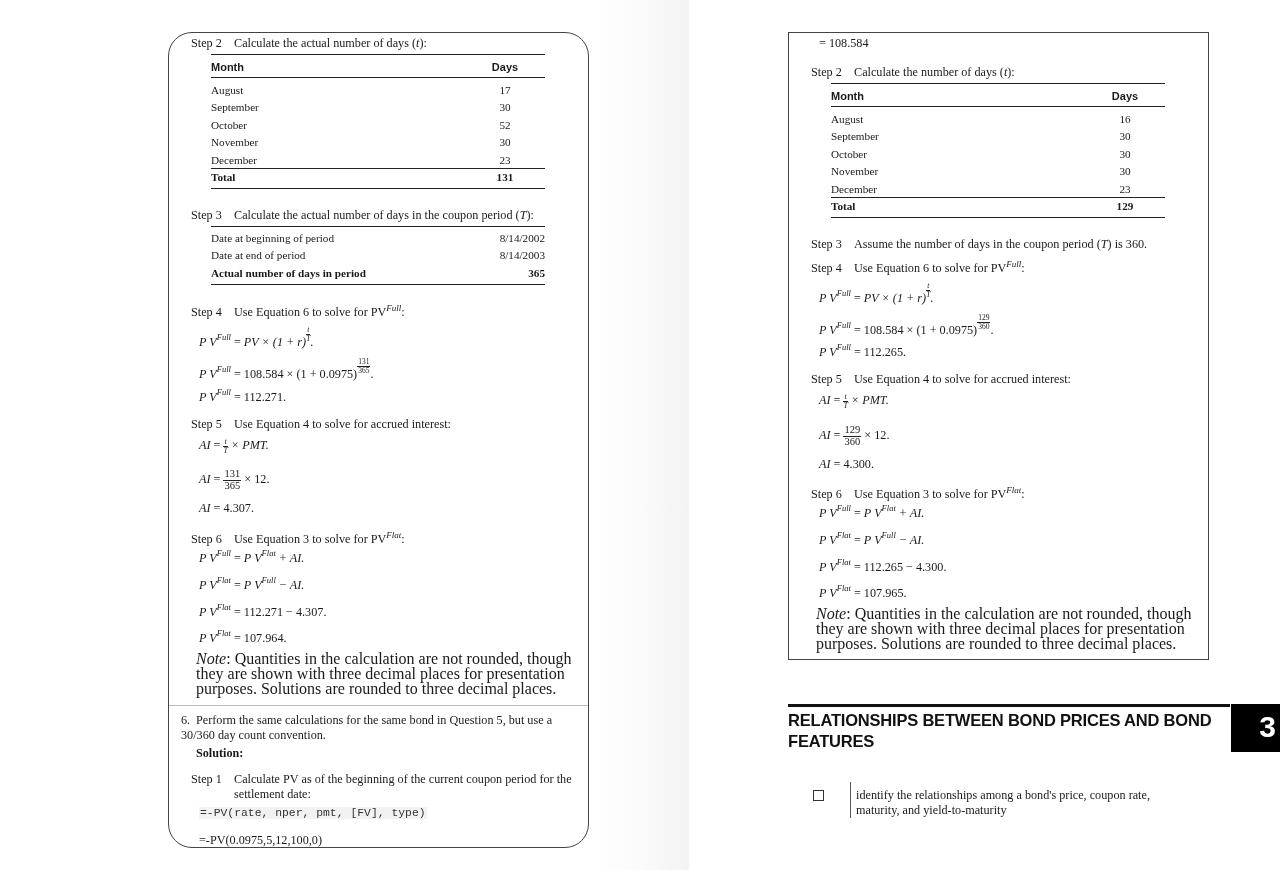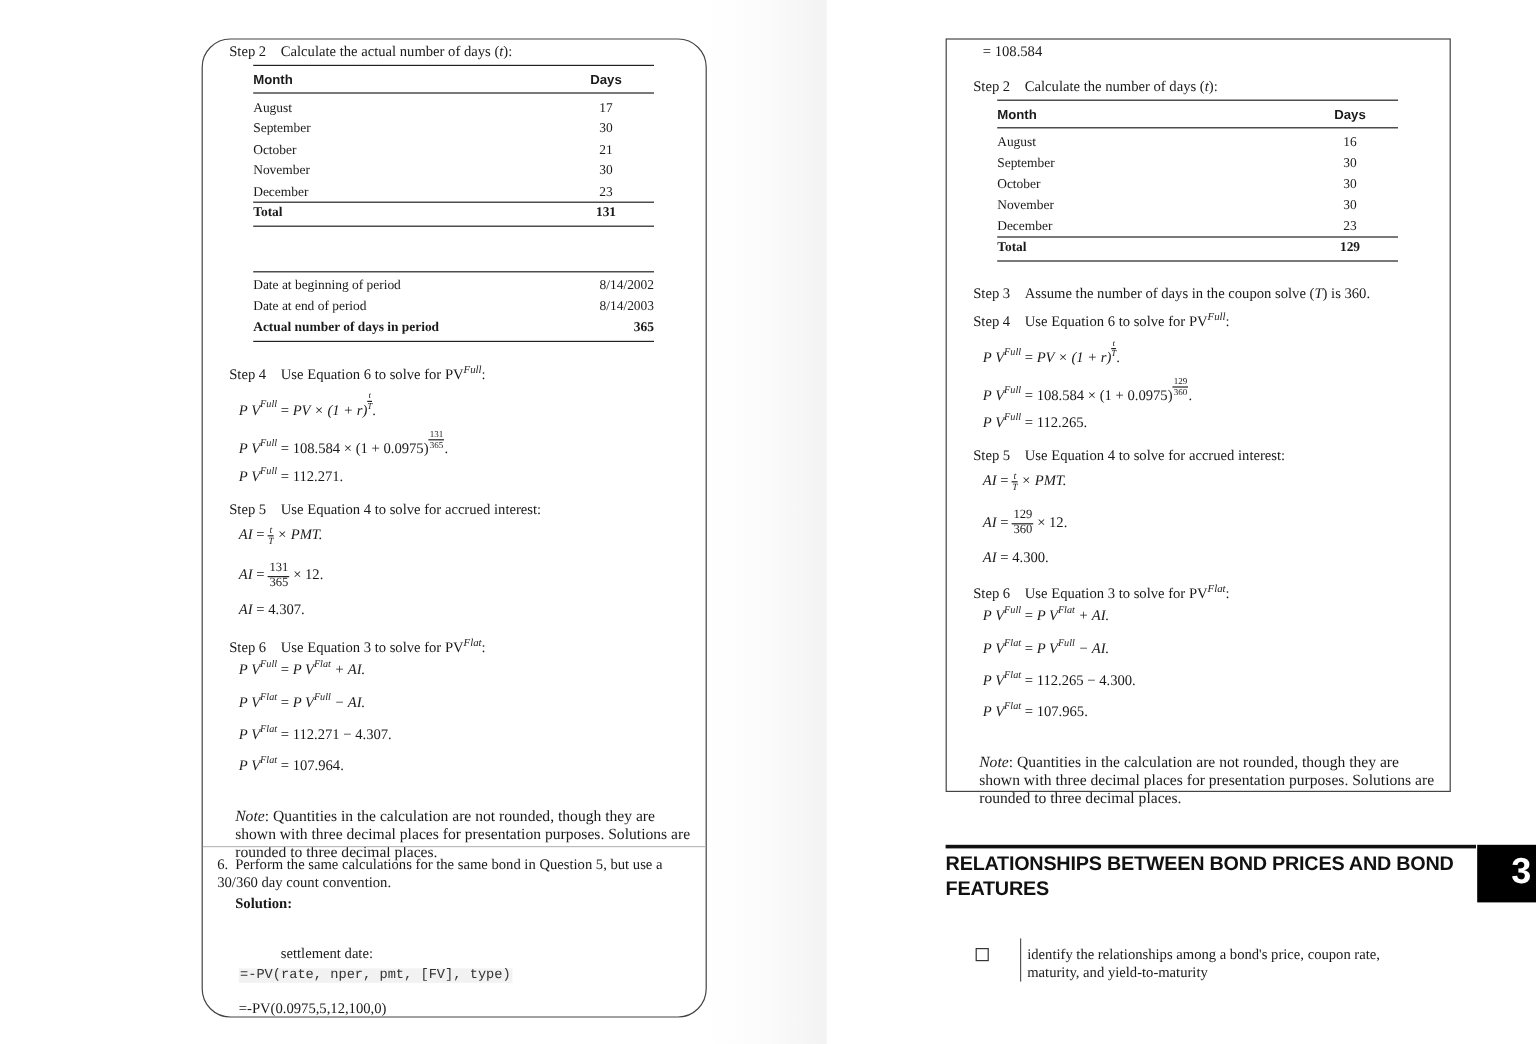--- a/index.html
+++ b/index.html
@@ -22,21 +22,21 @@
   .eq { position:absolute; white-space:nowrap; font-size:12.2px; }
   .eq i { font-style:italic; }
   .eq sup { font-size:8.5px; font-style:italic; vertical-align:6px; }
   .frac { display:inline-block; vertical-align:middle; text-align:center; line-height:1; font-size:8px; }
   .frac span { display:block; }
   .frac .top { border-bottom:0.8px solid #222; padding:0 1px; }
   .frac.big { font-size:10.5px; }
   .fexp { display:inline-block; vertical-align:5px; text-align:center; line-height:1; font-size:7.5px; }
   .fexp span { display:block; }
   .fexp .top { border-bottom:0.8px solid #222; padding:0 1px; }
-  .note { position:absolute; font-size:13px; line-height:15px; width:380px; white-space:normal;margin-top:21px; }
+  .note { position:absolute; font-size:16px; line-height:15px; width:380px; white-space:normal; }
   .divider { position:absolute; left:0; width:100%; border-top:1px solid #bbb; }
   .code { position:absolute; font-family:"Liberation Mono", monospace; font-size:11.4px; background:#f2f2f2; padding:0 1px; white-space:pre; color:#333; }
   #section-header { position:absolute; left:788px; top:704px; width:442px; border-top:3px solid #111; }
   #section-title { position:absolute; left:788px; top:710px; font-family:"Liberation Sans", sans-serif;
                    font-weight:bold; font-size:16.5px; line-height:21px; color:#111; width:430px; letter-spacing:-0.2px; }
   #section-num { position:absolute; left:1231px; top:704px; width:49px; height:48px; background:#000; color:#fff;
                  font-family:"Liberation Sans", sans-serif; font-weight:bold; font-size:30px; text-align:right;
                  padding-right:4px; box-sizing:border-box; line-height:46px; }
   #lo-checkbox { position:absolute; left:813px; top:790px; width:11px; height:11px; border:1.2px solid #333; box-sizing:border-box; }
   #lo-bar { position:absolute; left:850px; top:782px; height:36px; border-left:1px solid #555; }
@@ -55,31 +55,34 @@
   <div>
     <div class="rule" style="left:42px;top:21px;width:334px;"></div>
     <div class="th" style="left:42px;top:28px;">Month</div>
     <div class="th" style="left:300px;top:28px;width:72px;text-align:center;">Days</div>
     <div class="rule" style="left:42px;top:44px;width:334px;"></div>
     <div class="td" style="left:42px;top:51px;">August</div>
     <div class="td c" style="left:300px;top:51px;width:72px;">17</div>
     <div class="td" style="left:42px;top:68px;">September</div>
     <div class="td c" style="left:300px;top:68px;width:72px;">30</div>
     <div class="td" style="left:42px;top:86px;">October</div>
-    <div class="td c" style="left:300px;top:86px;width:72px;">21</div>
+    <div class="td c" style="left:300px;top:86px;width:72px;">52</div>
     <div class="td" style="left:42px;top:103px;">November</div>
     <div class="td c" style="left:300px;top:103px;width:72px;">30</div>
     <div class="td" style="left:42px;top:121px;">December</div>
     <div class="td c" style="left:300px;top:121px;width:72px;">23</div>
     <div class="rule" style="left:42px;top:135px;width:334px;"></div>
     <div class="td b" style="left:42px;top:138px;">Total</div>
     <div class="td c b" style="left:300px;top:138px;width:72px;">131</div>
     <div class="rule" style="left:42px;top:155px;width:334px;"></div>
   </div>
 
+  <div class="step" style="left:22px;top:175px;">
+    <span class="num">Step 3</span><span>Calculate the actual number of days in the coupon period (</span><i>T</i><span>):</span>
+  </div>
   <div>
     <div class="rule" style="left:42px;top:193px;width:334px;"></div>
     <div class="td" style="left:42px;top:199px;">Date at beginning of period</div>
     <div class="td r" style="left:276px;top:199px;width:100px;">8/14/2002</div>
     <div class="td" style="left:42px;top:216px;">Date at end of period</div>
     <div class="td r" style="left:276px;top:216px;width:100px;">8/14/2003</div>
     <div class="td b" style="left:42px;top:234px;">Actual number of days in period</div>
     <div class="td r b" style="left:276px;top:234px;width:100px;">365</div>
     <div class="rule" style="left:42px;top:251px;width:334px;"></div>
   </div>
@@ -129,20 +132,23 @@
   <div class="note" style="left:27px;top:618px;">
     <i>Note</i><span>: Quantities in the calculation are not rounded, though they are shown with three decimal places for presentation purposes. Solutions are rounded to three decimal places.</span>
   </div>
 
   <div class="divider" style="top:672px;"></div>
 
   <div class="abs" style="left:12px;top:680px;width:395px;white-space:normal;line-height:15px;">
     <span style="display:inline-block;width:15px;">6.</span><span>Perform the same calculations for the same bond in Question 5, but use a 30/360 day count convention.</span>
   </div>
   <div class="abs b" style="left:27px;top:713px;">Solution:</div>
+  <div class="step" style="left:22px;top:739px;">
+    <span class="num">Step 1</span><span>Calculate PV as of the beginning of the current coupon period for the</span>
+  </div>
   <div class="abs" style="left:65px;top:754px;">settlement date:</div>
   <div class="code" style="left:30px;top:774px;">=-PV(rate, nper, pmt, [FV], type)</div>
   <div class="abs" style="left:30px;top:800px;">=-PV(0.0975,5,12,100,0)</div>
 </div>
 
 <div id="right-box" class="panel">
   <div class="abs" style="left:30px;top:3px;">= 108.584</div>
 
   <div class="step" style="left:22px;top:32px;">
     <span class="num">Step 2</span><span>Calculate the number of days (</span><i>t</i><span>):</span>
@@ -162,21 +168,21 @@
     <div class="td c" style="left:300px;top:132px;width:72px;">30</div>
     <div class="td" style="left:42px;top:150px;">December</div>
     <div class="td c" style="left:300px;top:150px;width:72px;">23</div>
     <div class="rule" style="left:42px;top:164px;width:334px;"></div>
     <div class="td b" style="left:42px;top:167px;">Total</div>
     <div class="td c b" style="left:300px;top:167px;width:72px;">129</div>
     <div class="rule" style="left:42px;top:184px;width:334px;"></div>
   </div>
 
   <div class="step" style="left:22px;top:204px;">
-    <span class="num">Step 3</span><span>Assume the number of days in the coupon solve (</span><i>T</i><span>) is 360.</span>
+    <span class="num">Step 3</span><span>Assume the number of days in the coupon period (</span><i>T</i><span>) is 360.</span>
   </div>
 
   <div class="step" style="left:22px;top:226px;">
     <span class="num">Step 4</span><span>Use Equation 6 to solve for PV</span><sup style="font-style:italic;font-size:9px;">Full</sup>:
   </div>
   <div class="eq" style="left:30px;top:249px;">
     <i>P V</i><sup>Full</sup> <span>=</span> <i>PV × (1 + r)</i><span class="fexp"><span class="top"><i>t</i></span><span><i>T</i></span></span>.
   </div>
   <div class="eq" style="left:30px;top:281px;">
     <i>P V</i><sup>Full</sup> <span>=</span> <span>108.584 × (1 + 0.0975)</span><span class="fexp"><span class="top">129</span><span>360</span></span>.

